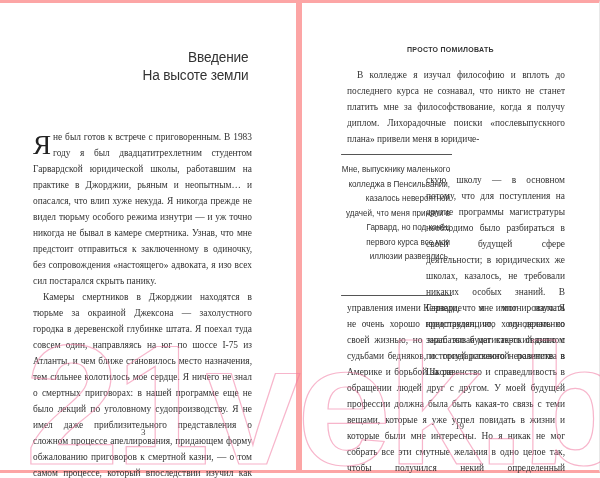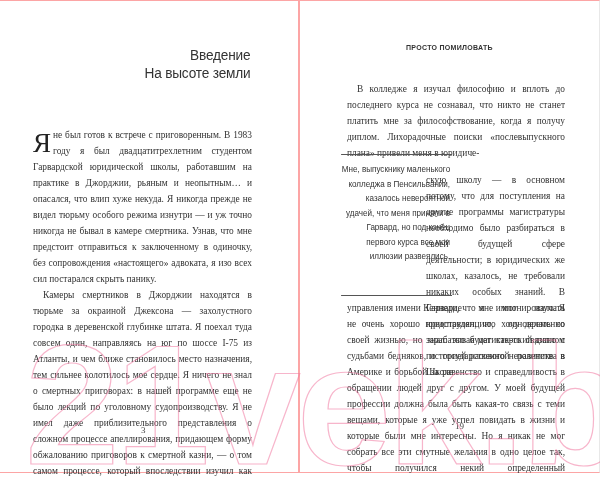--- a/index.html
+++ b/index.html
@@ -2,21 +2,21 @@
 <html><head>
 <meta charset="utf-8">
 <style>
   html, body { margin: 0; padding: 0; }
   body {
     width: 600px; height: 478px; background: #ffffff; position: relative; overflow: hidden;
     font-family: "Liberation Serif", serif; color: #2a2a2a;
   }
   .page {
     position: absolute; top: 0; height: 473px; background: #fff;
-    border: 1px solid #fca5a5; box-sizing: border-box;
+    border: 3px solid #fca5a5; box-sizing: border-box;
   }
   .page-left { left: 0; width: 299px; border-left: none; }
   .page-right { left: 299px; width: 301px; border-right: 1px solid #e8e8e8; }
   .chapter {
     position: absolute; right: 48px; top: 45px; text-align: right;
     font-family: "Liberation Sans", sans-serif; color: #333; font-weight: normal;
   }
   .chapter .t1 { font-size: 15.5px; line-height: 18px; letter-spacing: -0.2px; transform: scaleX(0.88); transform-origin: right; }
   .chapter .t2 { font-size: 15.5px; line-height: 18px; letter-spacing: -0.2px; transform: scaleX(0.88); transform-origin: right; }
   .body-text {
@@ -79,21 +79,21 @@
     <p>Камеры смертников в Джорджии находятся в тюрьме за окраиной Джексона — захолустного городка в деревенской глубинке штата. Я поехал туда совсем один, направляясь на юг по шоссе I-75 из Атланты, и чем ближе становилось место назначения, тем сильнее колотилось мое сердце. Я ничего не знал о смертных приговорах: в нашей программе еще не было лекций по уголовному судопроизводству. Я не имел даже приблизительного представления о сложном процессе апеллирования, придающем форму обжалованию приговоров к смертной казни, — о том самом процессе, который впоследствии изучил как свои пять пальцев. Подписывая согласие на практику, я не придал особого значения тому факту, что мне на самом деле придется встречаться с осужденными заключенными. Честно говоря, я тогда даже не был уверен, что хочу быть адвокатом. Чем больше миль наматывал мой спидометр по сельским дорогам, тем крепче</p>
   </div>
   <div class="folio folio-left">3</div>
 </div>
 
 <div class="page page-right">
   <div class="running-head">ПРОСТО ПОМИЛОВАТЬ</div>
 </div>
 
 <div class="right-top">
-  <p class="ind" style="margin-top:24px">В колледже я изучал философию и вплоть до последнего курса не сознавал, что никто не станет платить мне за философствование, когда я получу диплом. Лихорадочные поиски «послевыпускного плана» привели меня в юридиче-</p>
+  <p class="ind" style="margin-top:10px">В колледже я изучал философию и вплоть до последнего курса не сознавал, что никто не станет платить мне за философствование, когда я получу диплом. Лихорадочные поиски «послевыпускного плана» привели меня в юридиче-</p>
 </div>
 
 <div class="pull-quote">Мне, выпускнику маленького колледжа в Пенсильвании, казалось невероятной удачей, что меня приняли в Гарвард, но под конец первого курса все мои иллюзии развеялись.</div>
 
 <div class="narrow-text">
   <p>скую школу — в основном потому, что для поступления на другие программы магистратуры необходимо было разбираться в своей будущей сфере деятельности; в юридических же школах, казалось, не требовали никаких особых знаний. В Гарварде я мог изучать юриспруденцию, одновременно зарабатывая магистерский диплом по государственной политике в Школе</p>
 </div>
 
 <div class="right-bottom">
   <p>управления имени Кеннеди, что мне импонировало. Я не очень хорошо представлял, что хочу делать со своей жизнью, но знал: это будет как-то связано с судьбами бедняков, историей расового неравенства в Америке и борьбой за равенство и справедливость в обращении людей друг с другом. У моей будущей профессии должна была быть какая-то связь с теми вещами, которые я уже успел повидать в жизни и которые были мне интересны. Но я никак не мог собрать все эти смутные желания в одно целое так, чтобы получился некий определенный профессиональный путь.</p>

